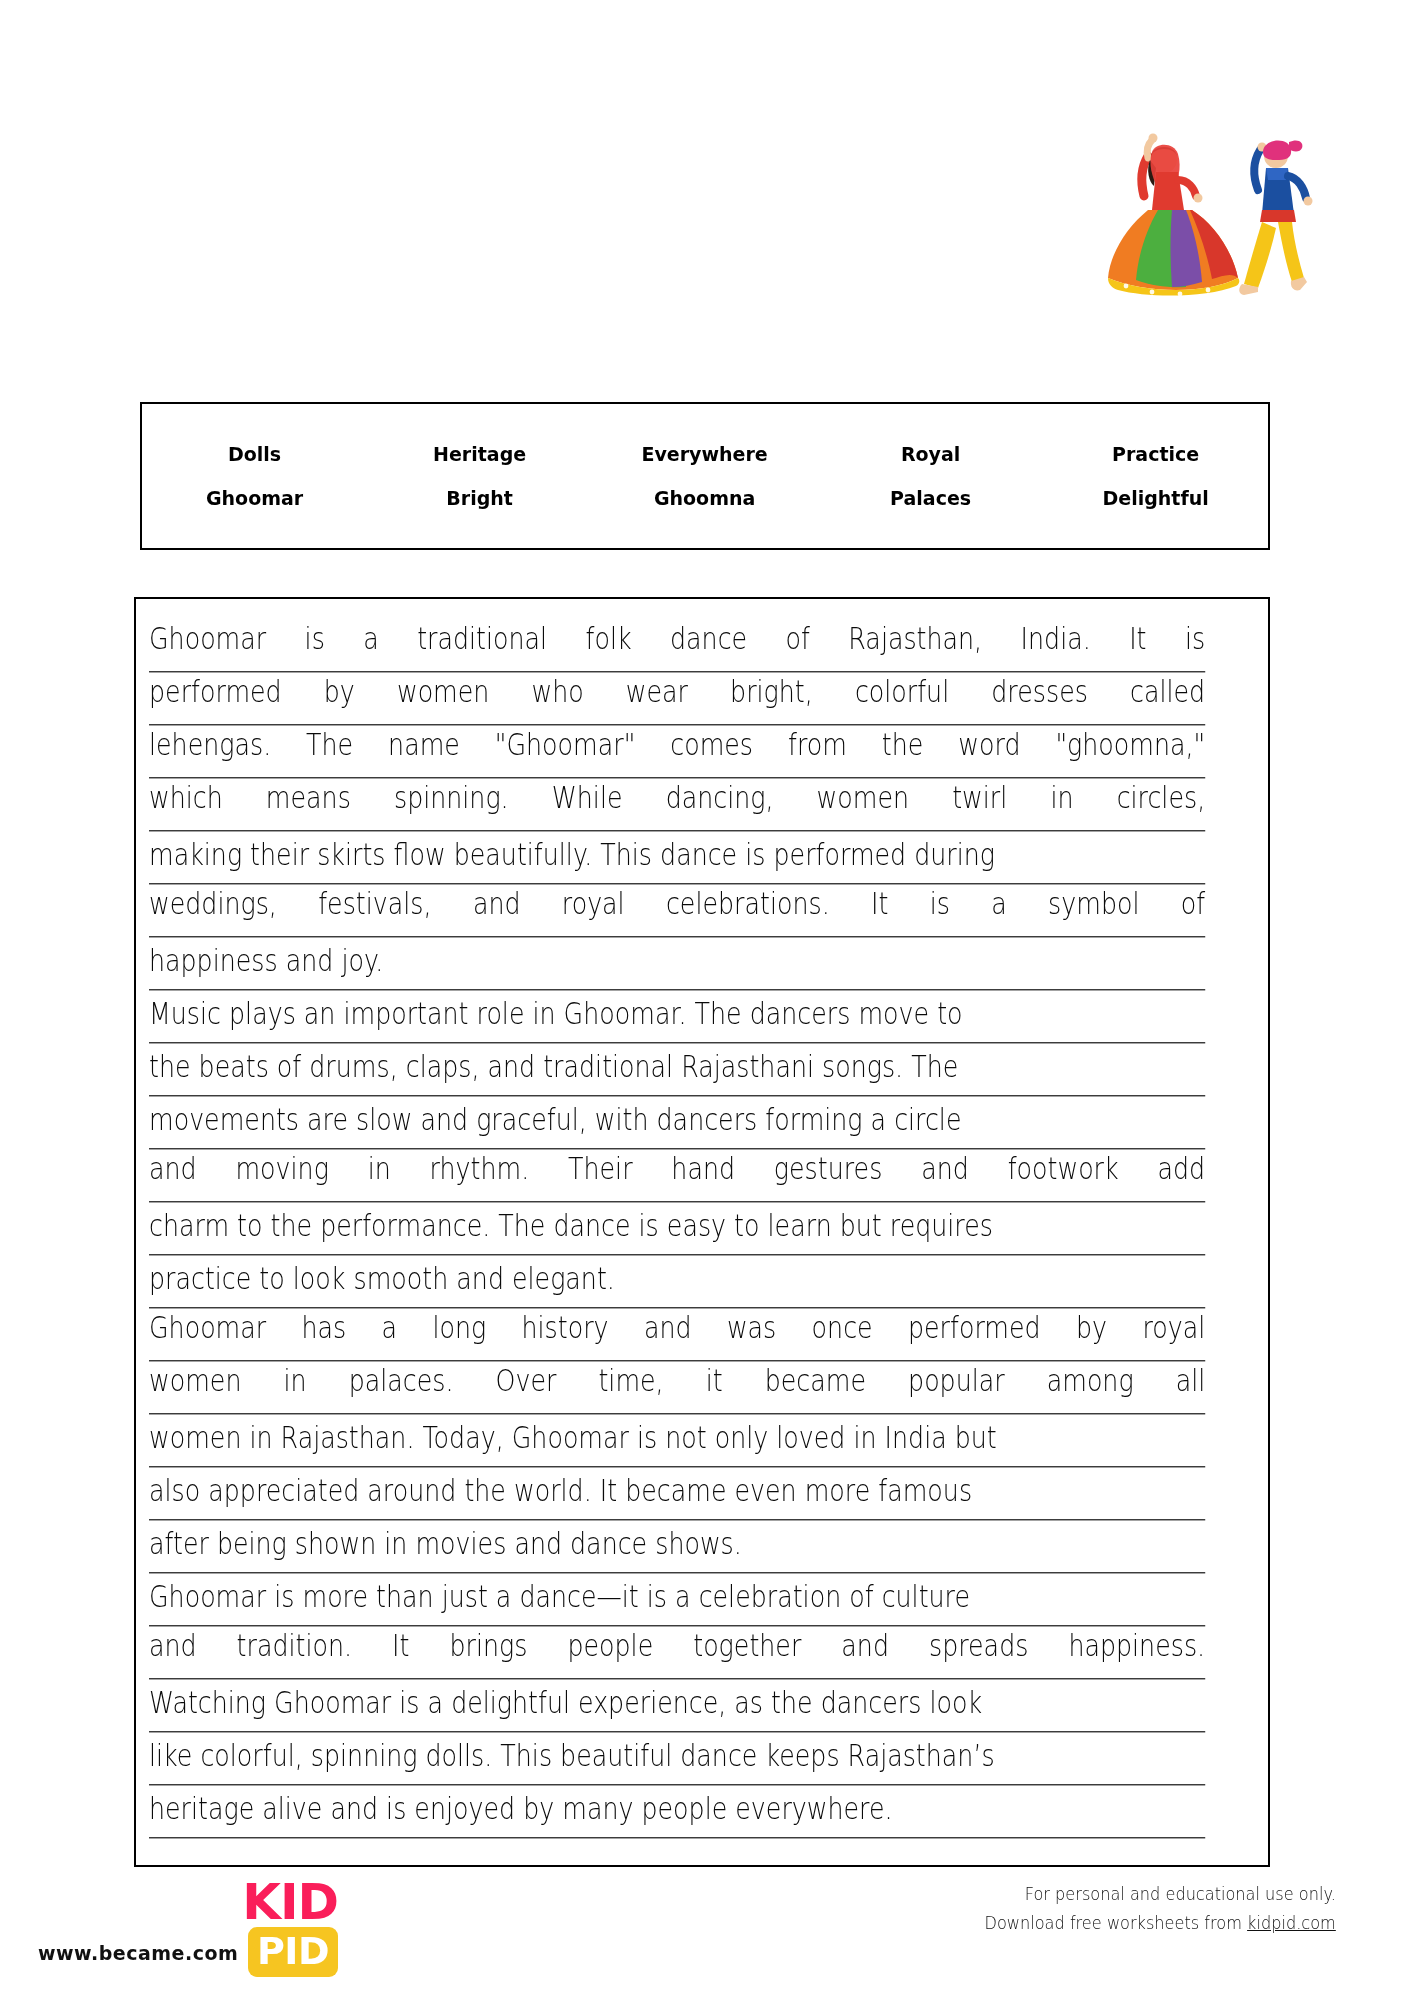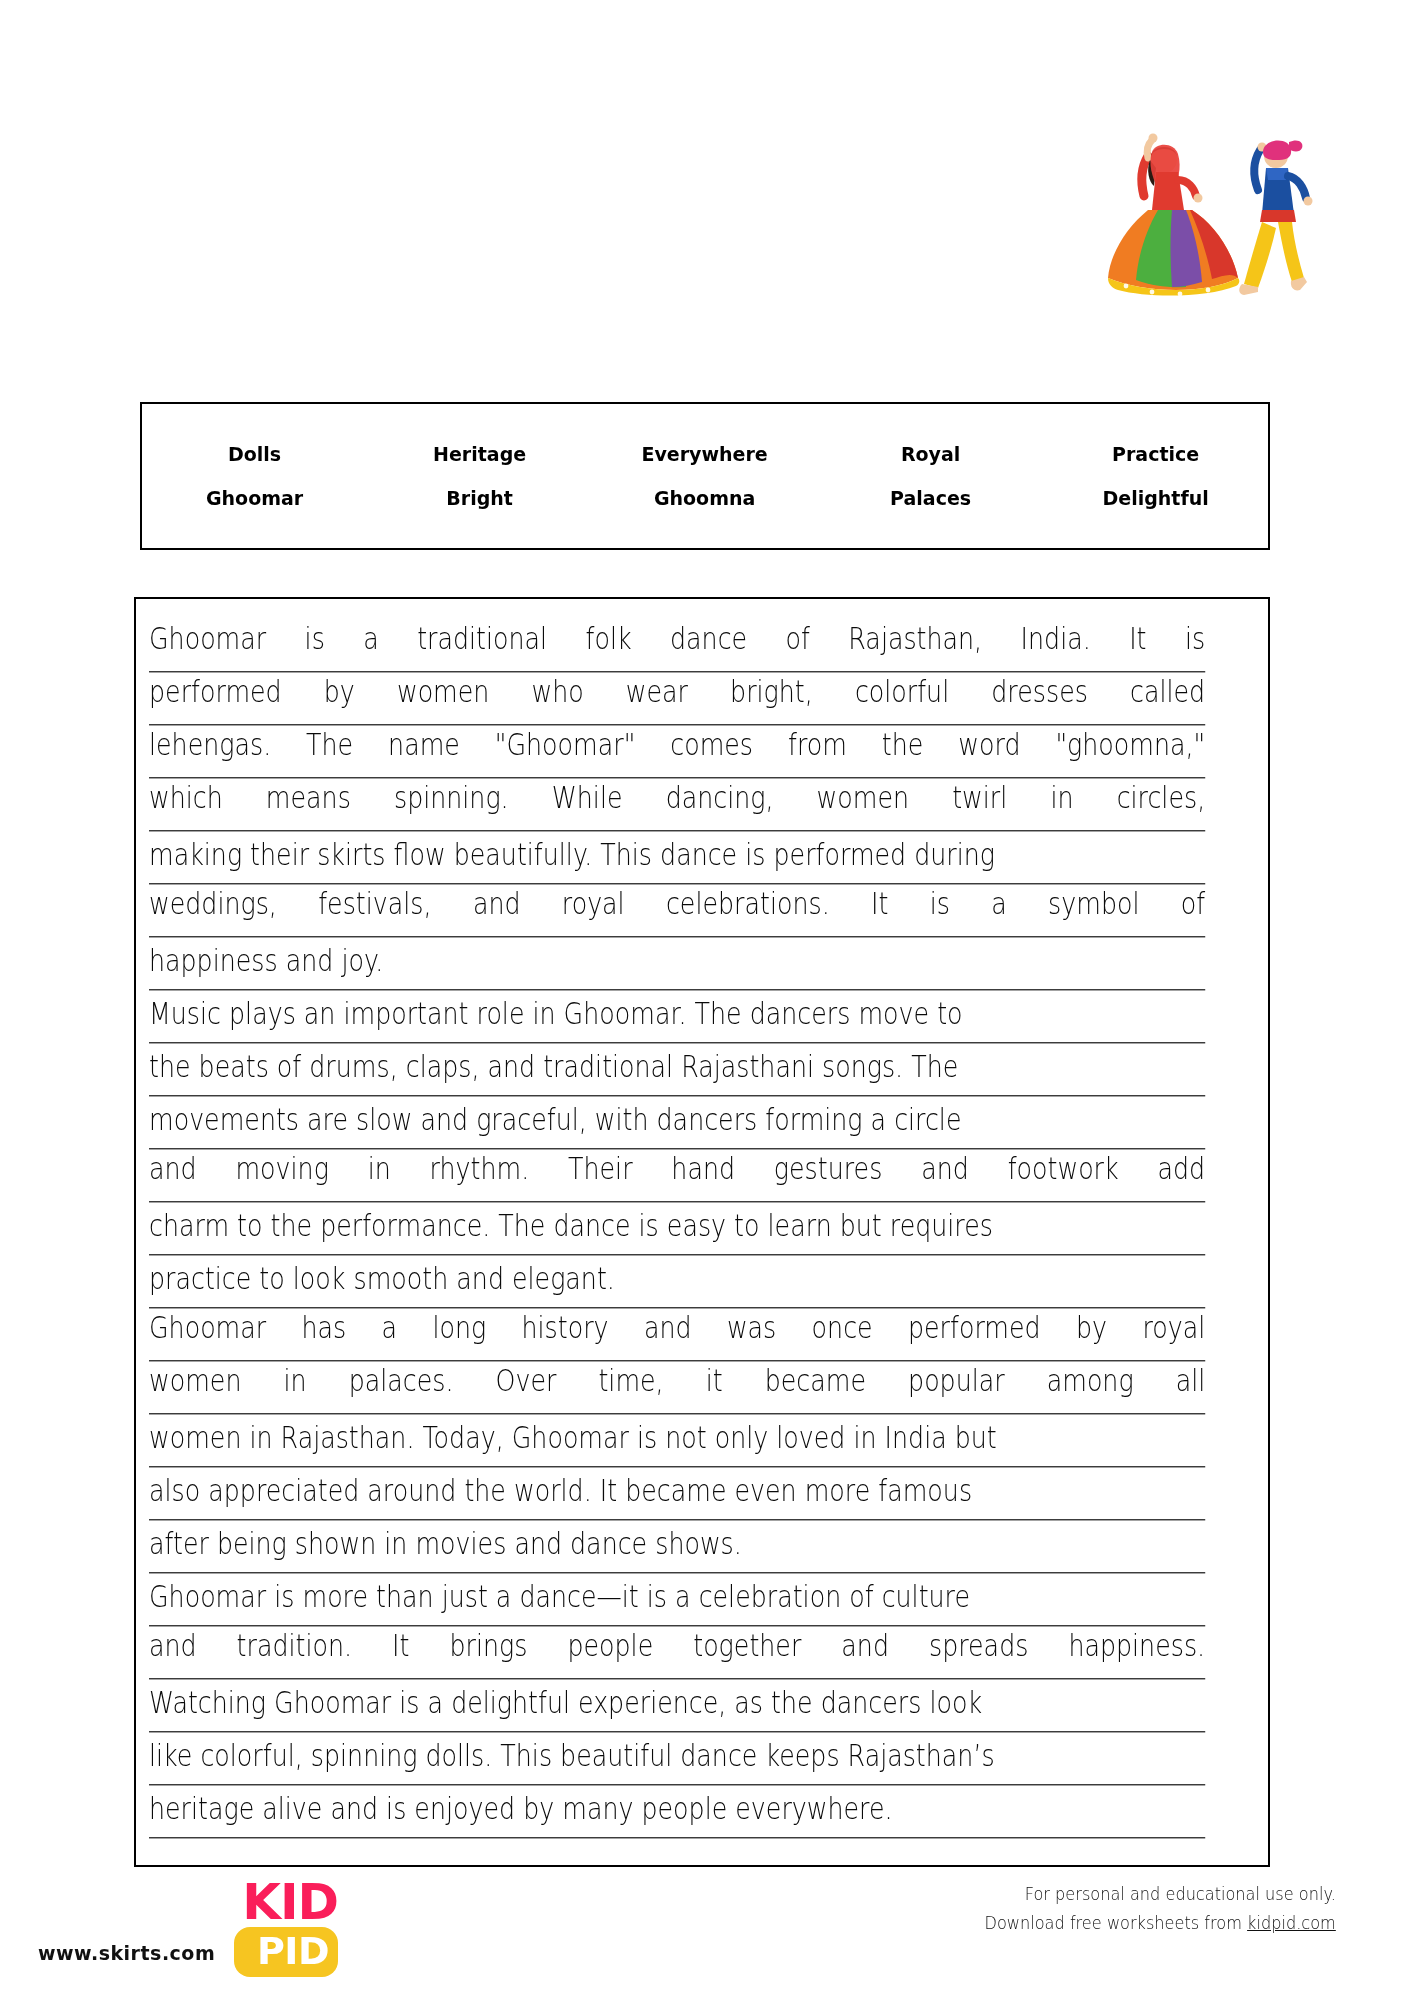--- a/index.html
+++ b/index.html
@@ -146,22 +146,22 @@
     color: #fa1e5a;
     letter-spacing: -1px;
   }
   .logo-pid {
     font-family: "DejaVu Sans", sans-serif;
     font-weight: 700;
     font-size: 38px;
     line-height: 1;
     color: #ffffff;
     background: #f6c521;
-    border-radius: 16px;
-    padding: 5px 9px 7px 23px;
+    border-radius: 9px;
+    padding: 5px 9px 7px 9px;
     margin-left: 3px;
     letter-spacing: -0.5px;
   }
   .logo-url {
     margin-top: 7px;
     font-family: "DejaVu Sans", sans-serif;
     font-weight: 700;
     font-size: 19px;
     color: #111111;
     letter-spacing: 0.5px;
@@ -380,21 +380,21 @@
       <div class="hand-line left">Watching Ghoomar is a delightful experience, as the dancers look</div>
       <div class="hand-line left">like colorful, spinning dolls. This beautiful dance keeps Rajasthan’s</div>
       <div class="hand-line left">heritage alive and is enjoyed by many people everywhere.</div>
     </div>
 
   <div class="footer-logo">
     <div class="logo-marks">
       <span class="logo-kid">KID</span>
       <span class="logo-pid">PID</span>
     </div>
-    <div class="logo-url">www.skirts.com</div>
+    <div class="logo-url">www.became.com</div>
   </div>
 
   <div class="footer-note">
     <div>For personal and educational use only.</div>
     <div>
       <span>Download free worksheets from </span><span class="link">kidpid.com</span>
     </div>
   </div>
 
 </div>

